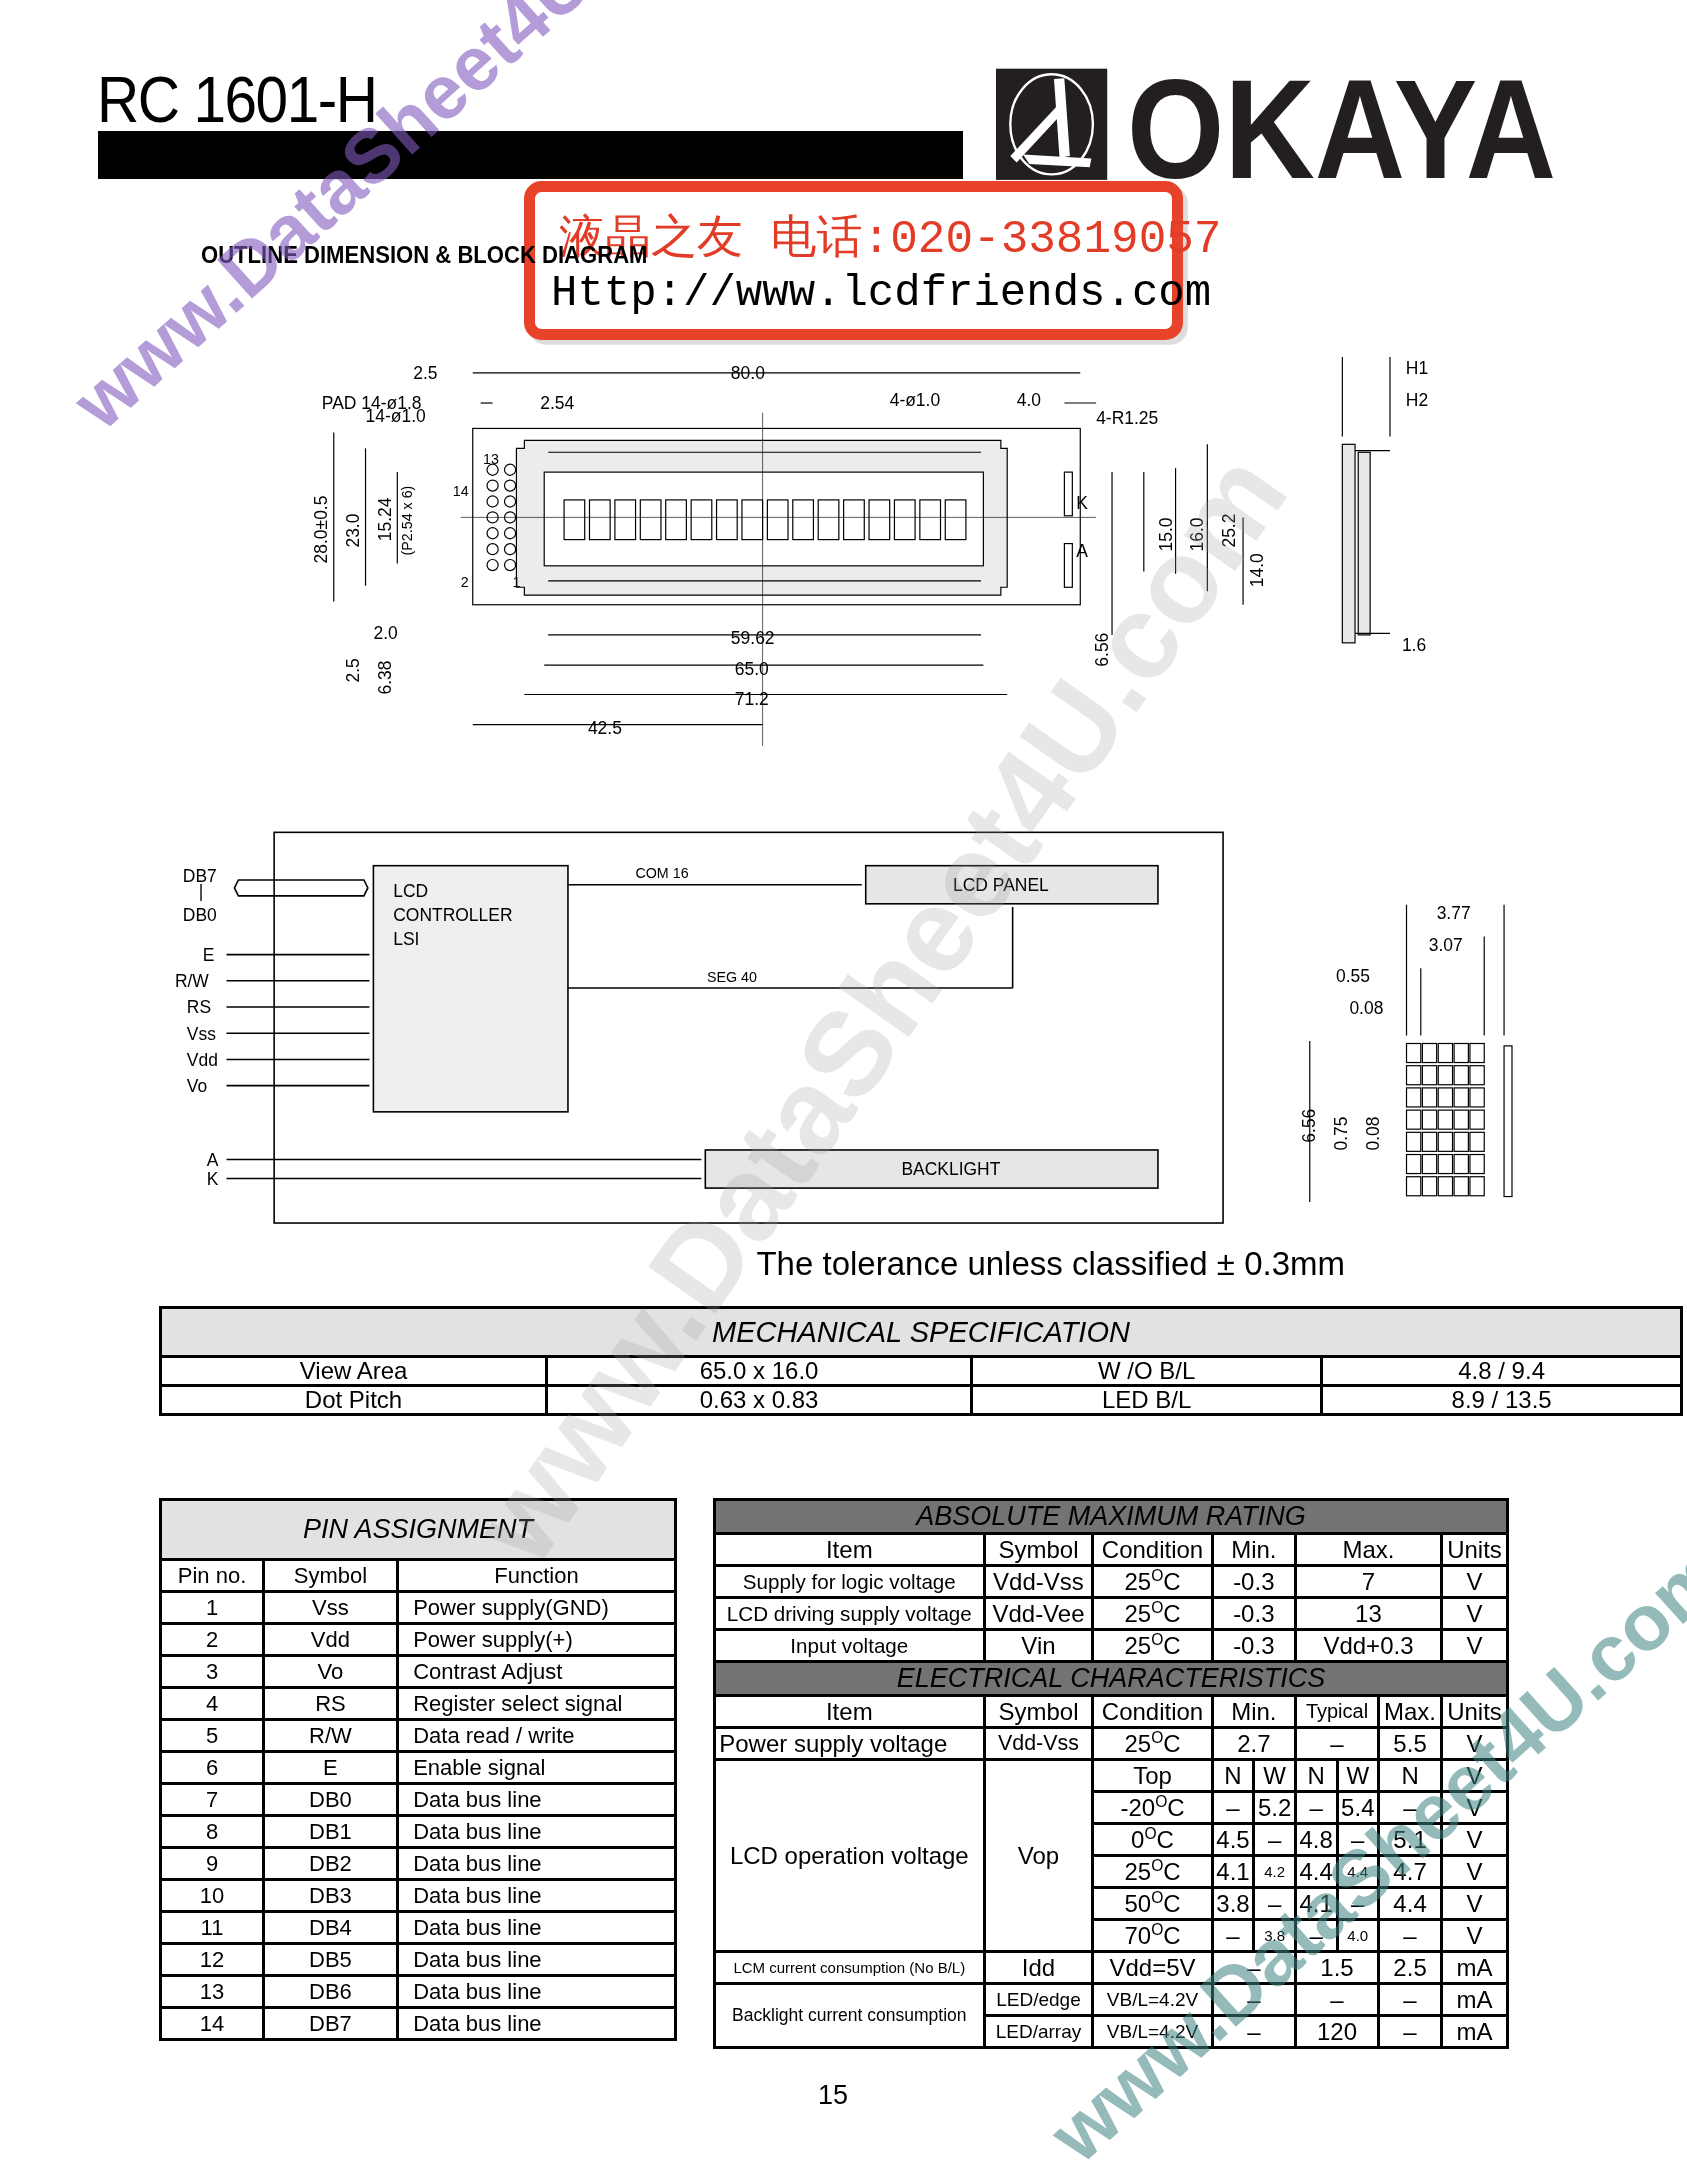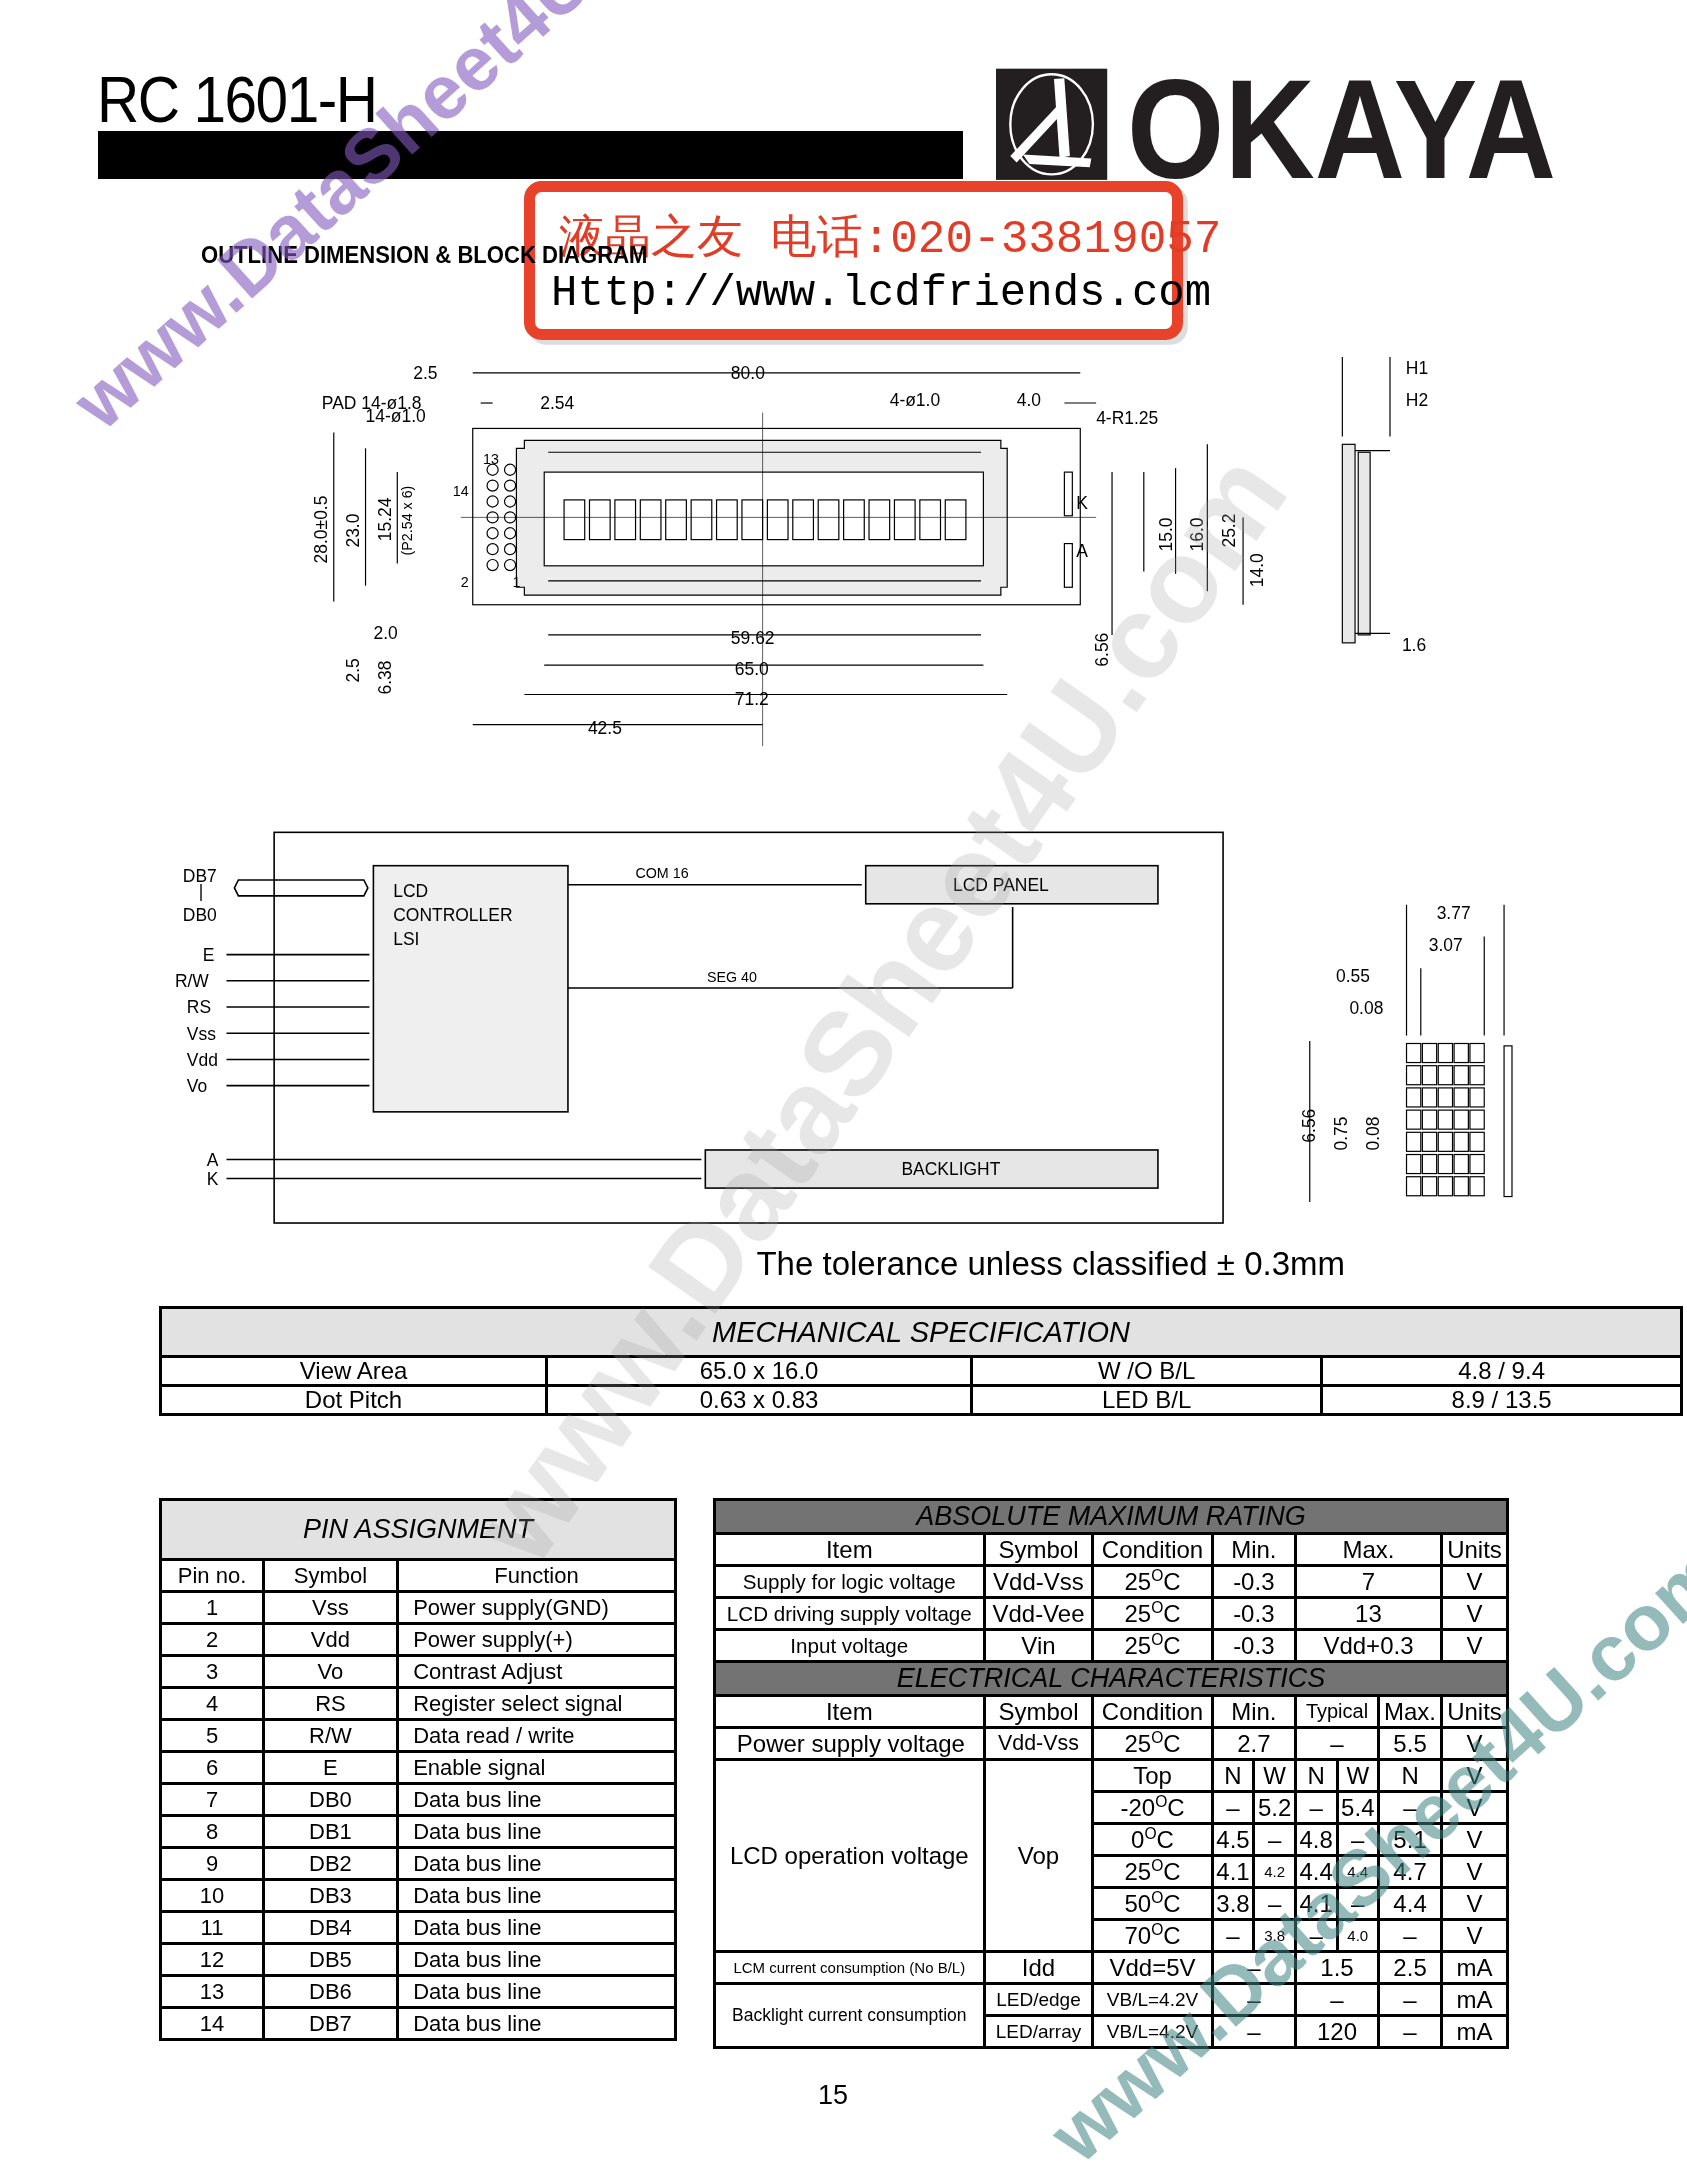--- a/index.html
+++ b/index.html
@@ -415,21 +415,21 @@
   <tr>
     <td>Item</td>
         <td>Symbol</td>
         <td>Condition</td>
     <td colspan="2">Min.</td>
         <td colspan="2" class="sm" style="font-size:20px">Typical</td>
         <td colspan="1">Max.</td>
         <td>Units</td>
   </tr>
   <tr>
-    <td style="text-align:center;padding-left:3.2px">Power supply voltage</td>
+    <td style="text-align:left;padding-left:3.2px">Power supply voltage</td>
         <td style="font-size:21.4px">Vdd-Vss</td>
     <td><span>25</span><sup>O</sup><span>C</span></td>
     <td colspan="2">2.7</td>
         <td colspan="2">–</td>
         <td colspan="1">5.5</td>
         <td>V</td>
   </tr>
   <tr>
     <td rowspan="6">LCD operation voltage</td>
         <td rowspan="6">Vop</td>

